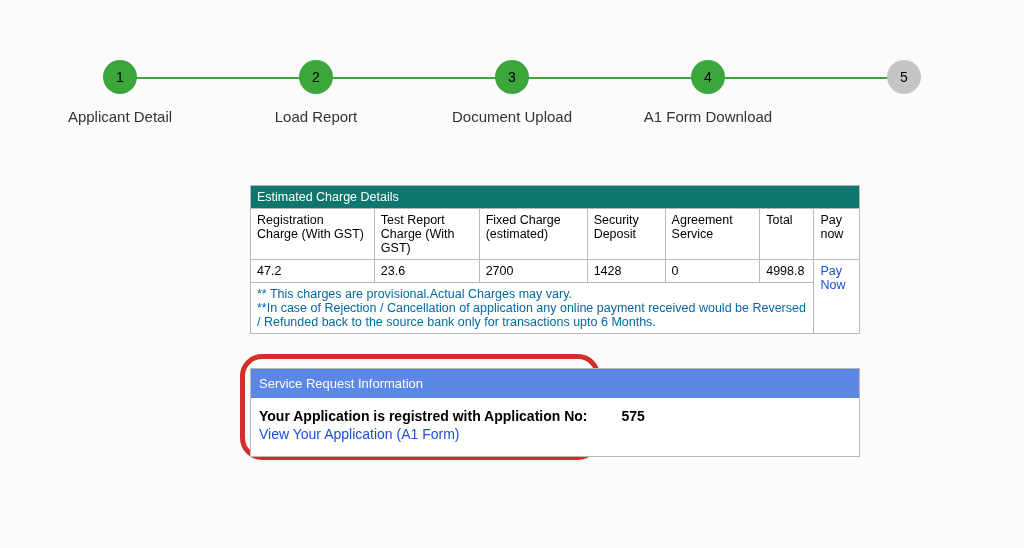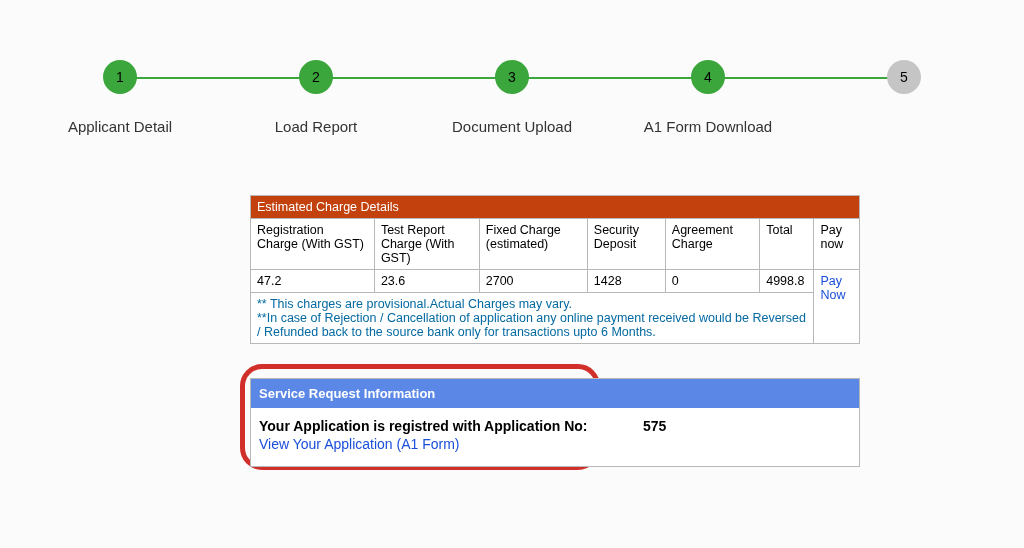--- a/index.html
+++ b/index.html
@@ -40,33 +40,33 @@
       position: absolute;
       top: 17px;
       left: 50%;
       right: -50%;
       height: 2px;
       background: #3ba63b;
       z-index: 1;
     }
     .step:last-child .step-line { display: none; }
     .step-label {
-      margin-top: 24px;
+      margin-top: 14px;
       font-size: 15px;
       color: #333;
       white-space: normal;
       max-width: 180px;
     }
 
     
     .content { max-width: 610px; margin-left: 230px; }
 
     
     .panel-head {
-      background: #c2410c;
+      background: #0f766e;
       color: #fff;
       font-weight: bold;
       padding: 6px 8px;
       font-size: 13px;
       margin-top: 36px;
     }
     table.charges {
       border-collapse: collapse;
       width: 100%;
       background: #fff;
@@ -91,30 +91,30 @@
 
     
     .sr-wrap {
       border: 1px solid #b8b8b8;
       background: #fff;
       position: relative;
     }
     .sr-head {
       background: #5b87e6;
       color: #fff;
-      font-weight: bold;
+      font-weight: normal;
       padding: 7px 8px;
       font-size: 13px;
     }
     .sr-body {
       padding: 10px 8px 14px 8px;
       font-size: 14px;
     }
     .sr-body .reg-line { font-weight: bold; }
-    .appno { display:inline-block; min-width: 45px; text-align:right; margin-left: 30px; }
+    .appno { display:inline-block; min-width: 45px; margin-left: 30px; }
     .sr-link { color: #1a4fdb; text-decoration: none; font-weight: normal; display:inline-block; margin-top:2px; }
 
     .red-callout {
       position: absolute;
       border: 5px solid #d02f2a;
       border-radius: 22px;
       pointer-events: none;
     }
   </style>
 </head>
@@ -152,21 +152,21 @@
   <table class="charges">
     <tbody>
         <tr>
       <th colspan="7" class="panel-head">Estimated Charge Details</th>
     </tr>
     <tr>
       <th>Registration Charge (With GST)</th>
       <th>Test Report Charge (With GST)</th>
       <th>Fixed Charge (estimated)</th>
       <th>Security Deposit</th>
-      <th>Agreement Charge</th>
+      <th>Agreement Service</th>
       <th>Total</th>
       <th>Pay now</th>
     </tr>
     <tr>
       <td>47.2</td>
       <td>23.6</td>
       <td>2700</td>
       <td>1428</td>
       <td>0</td>
       <td>4998.8</td>

